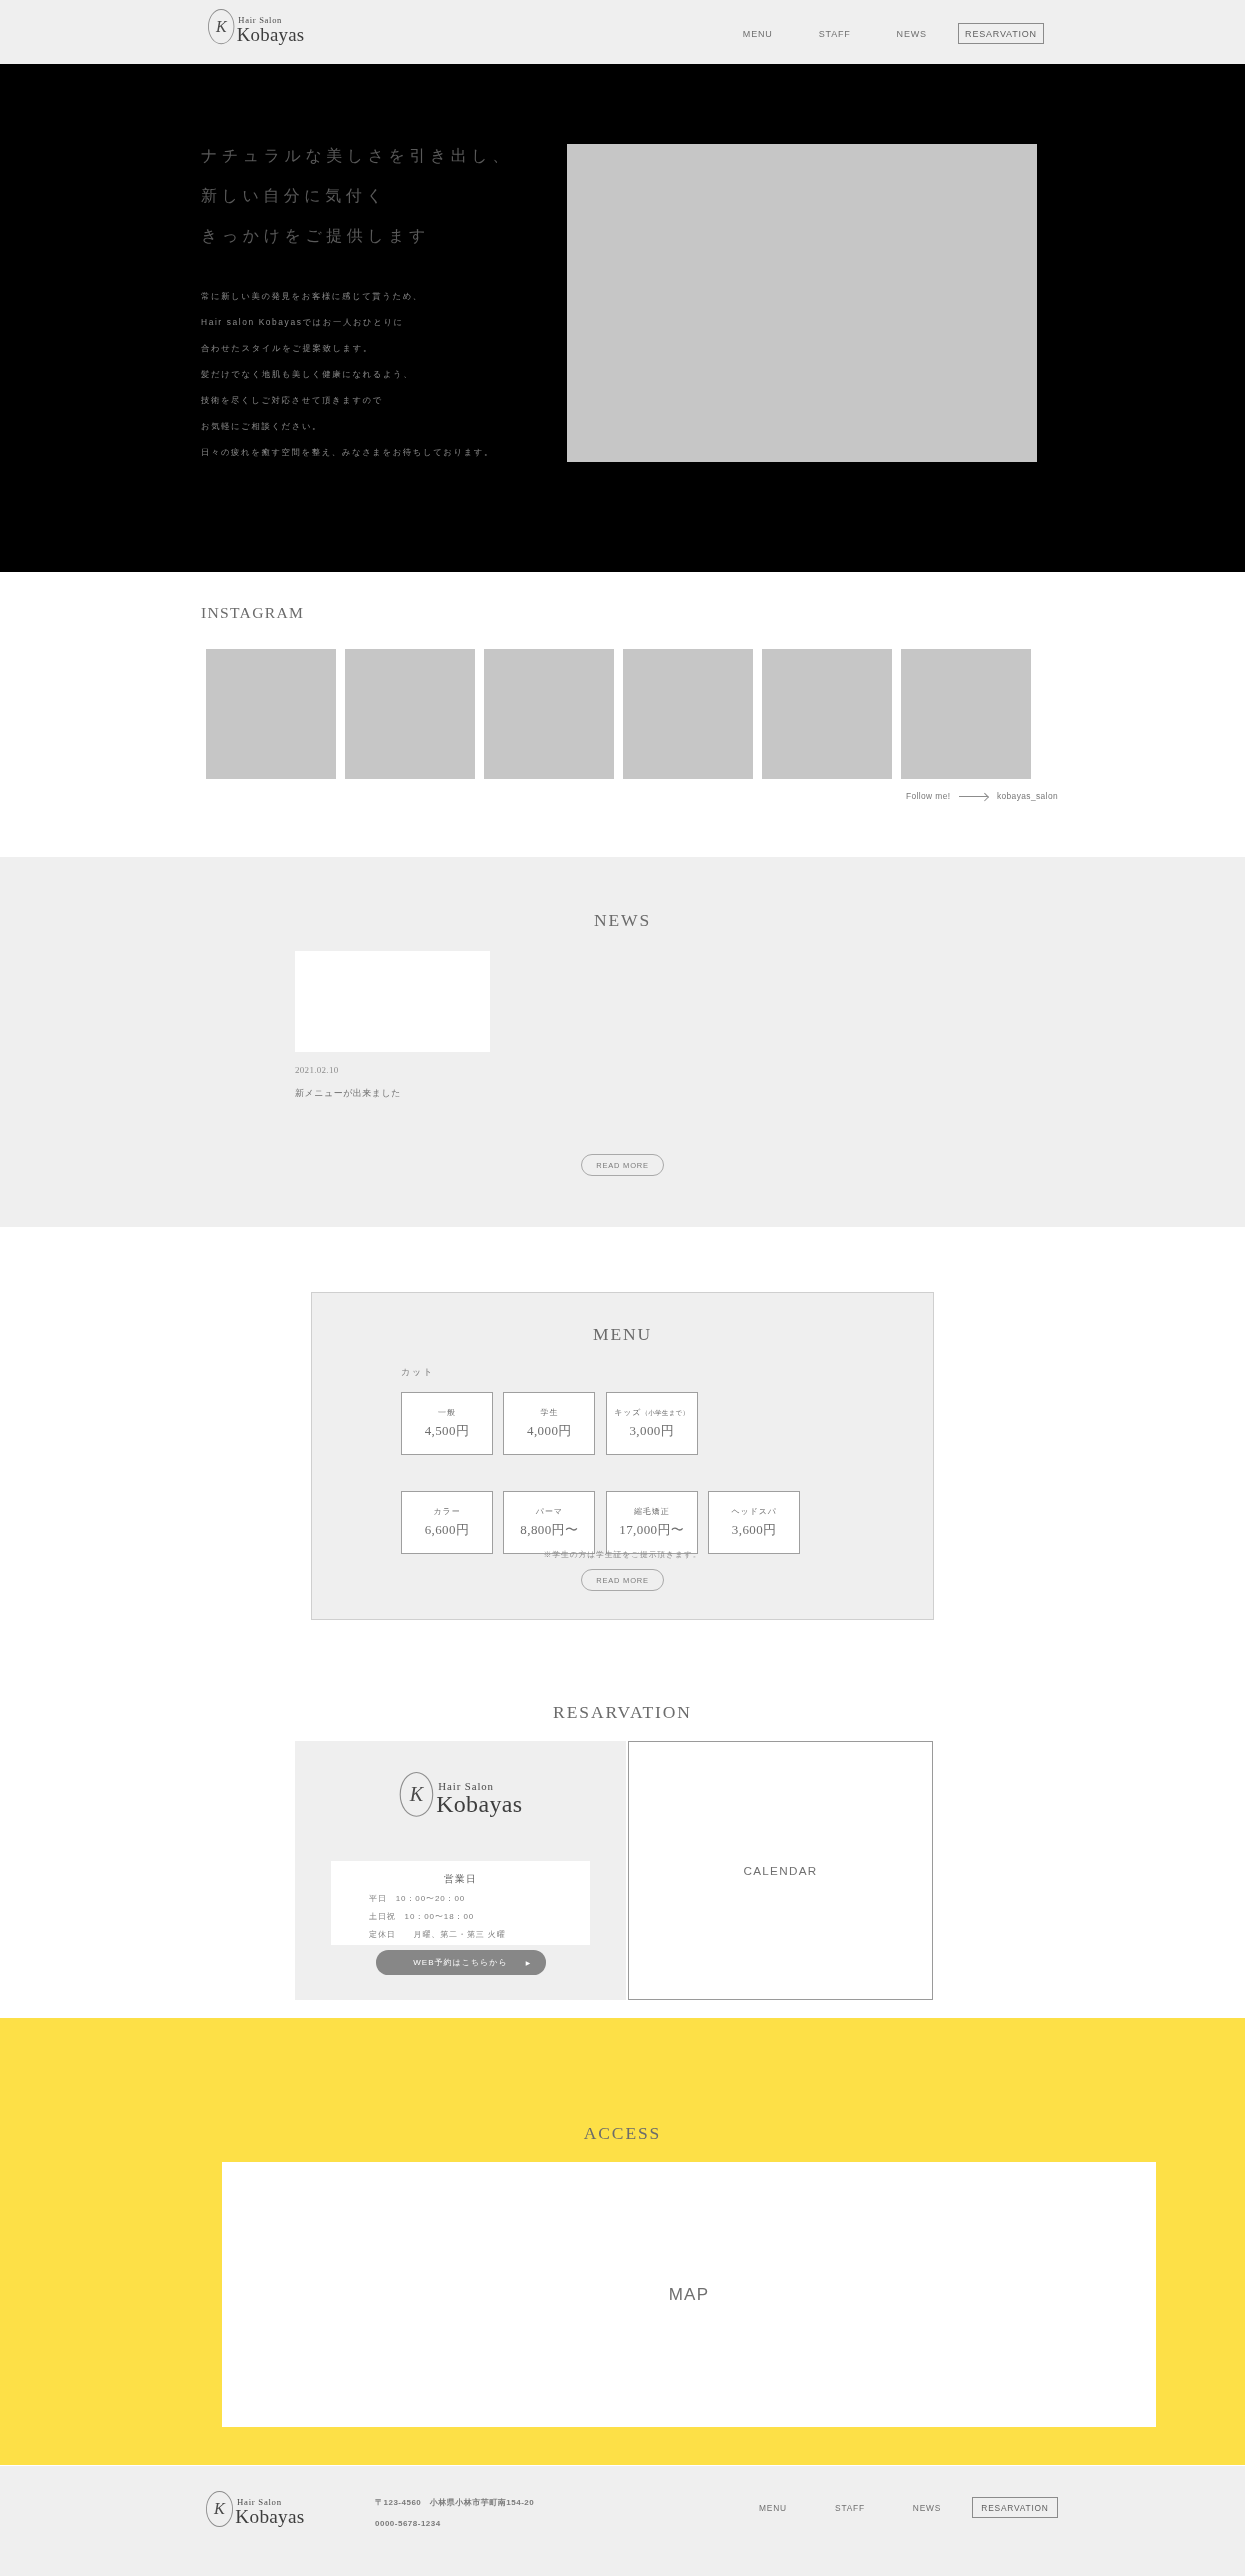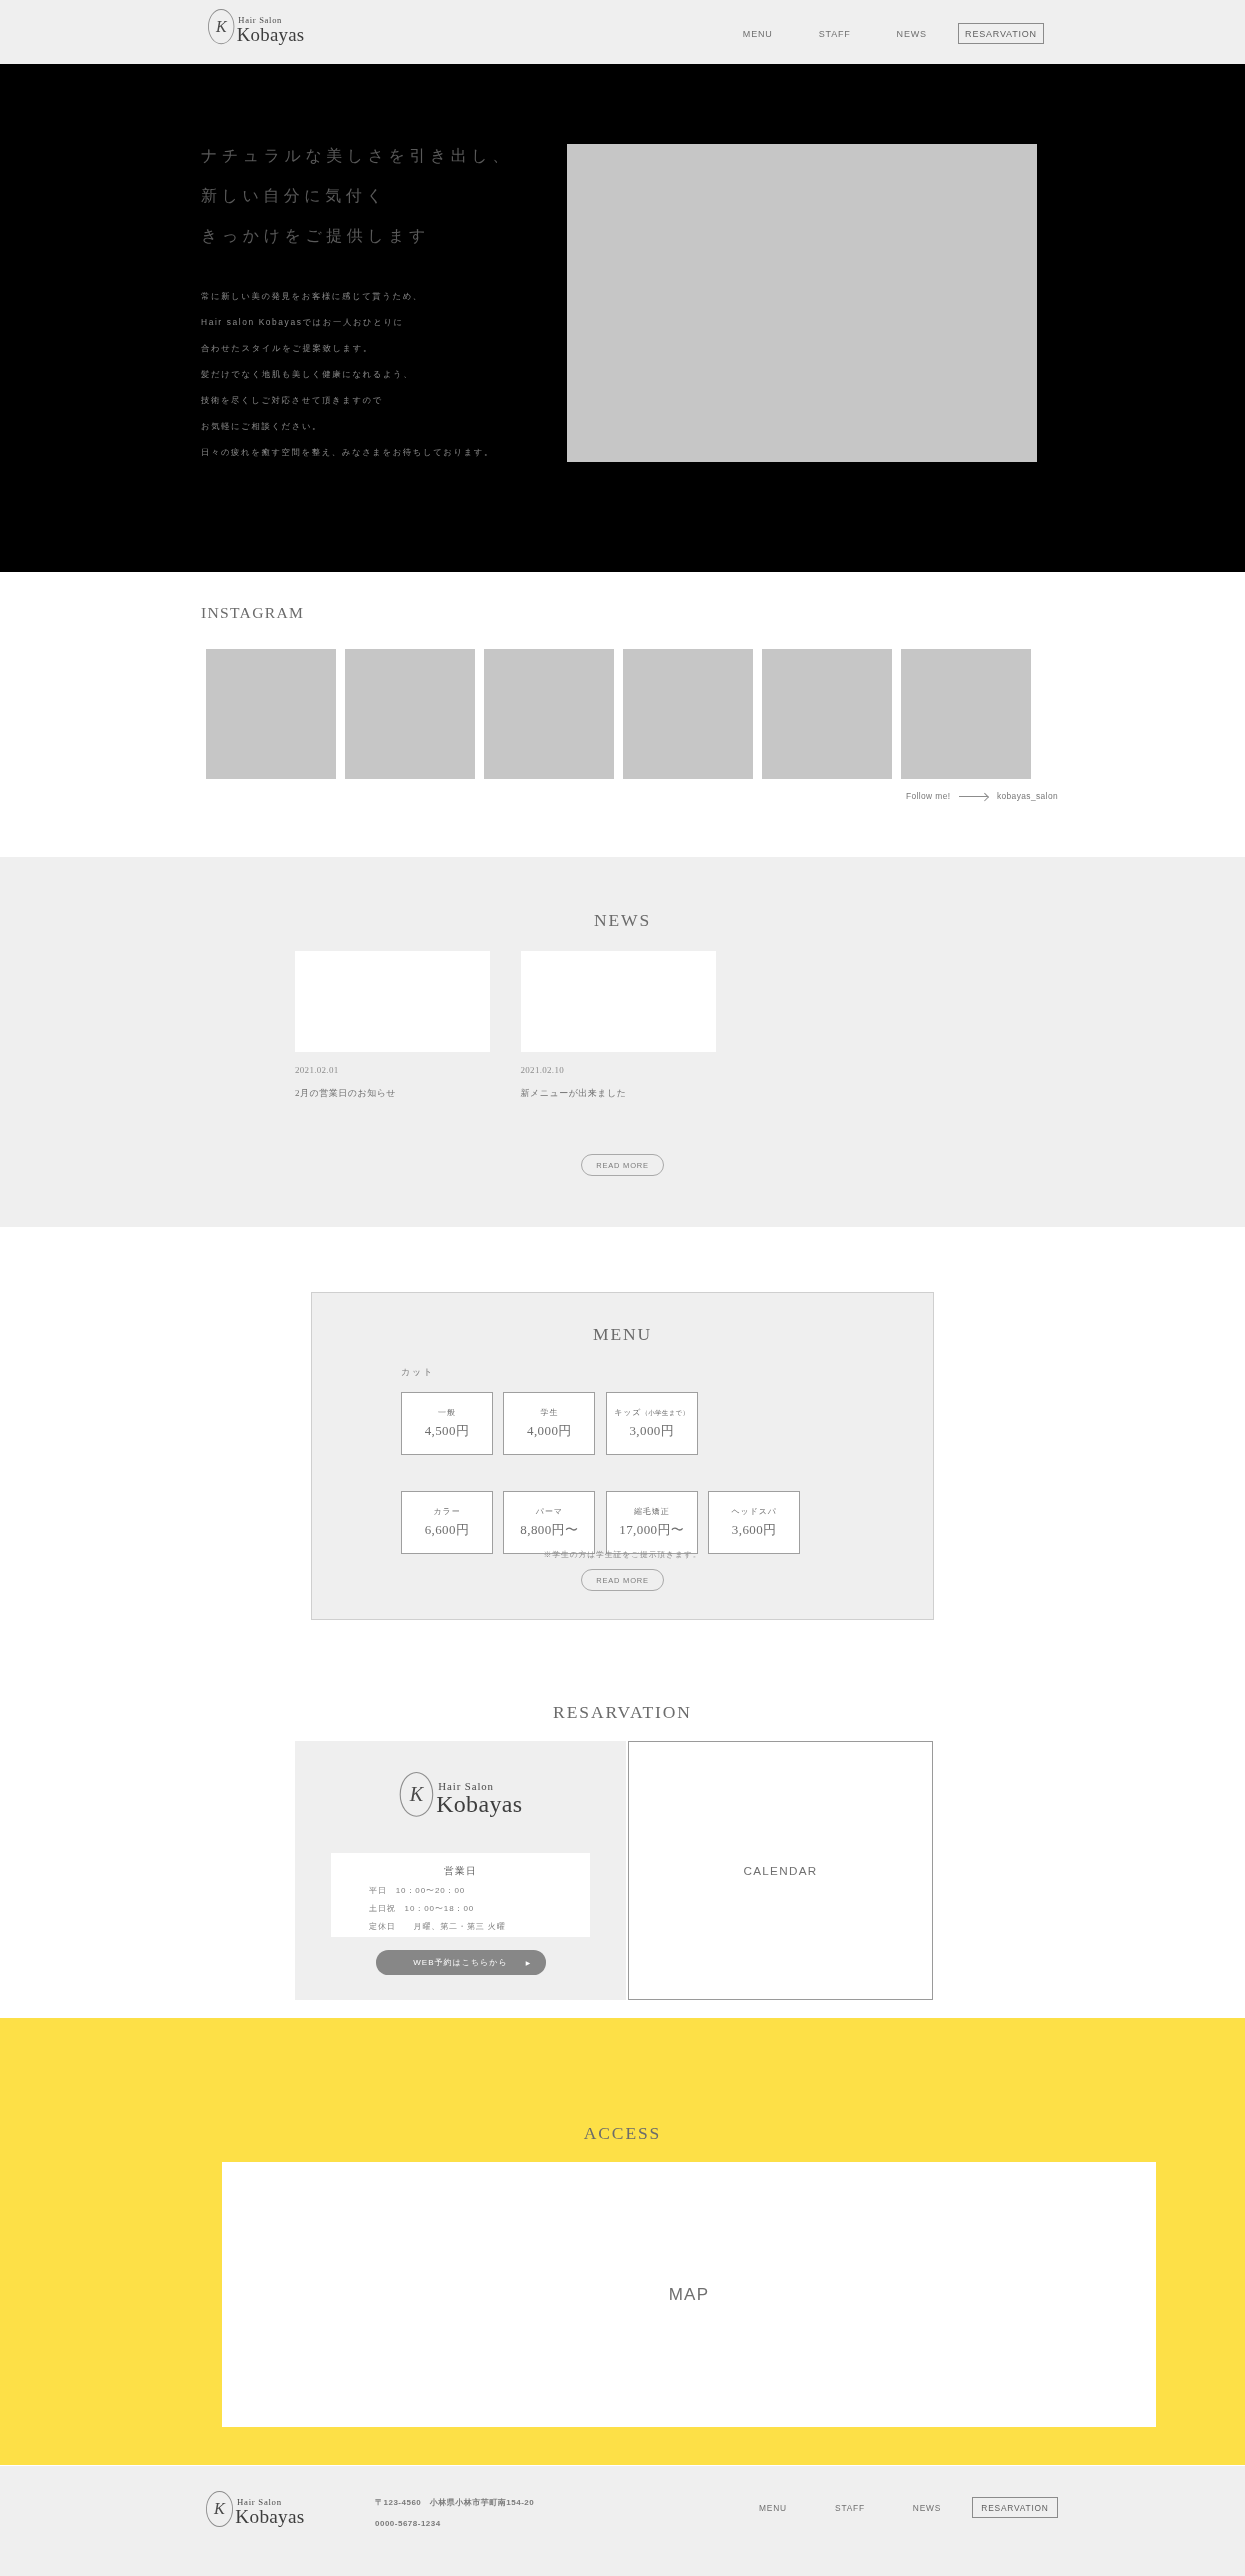--- a/index.html
+++ b/index.html
@@ -226,21 +226,21 @@
     position: absolute; left: 295px; top: 118px;
     width: 331px; height: 259px;
     background: #efefef;
   }
   .rsv-logo {
     position: absolute; left: 50%; top: 31px;
     transform: translateX(-50%) scale(1.12);
     transform-origin: center top;
   }
   .rsv-hours {
-    position: absolute; left: 36px; top: 112px;
+    position: absolute; left: 36px; top: 120px;
     width: 259px; height: 84px;
     background: #ffffff;
     padding-top: 11.7px;
   }
   .rsv-hours .hh {
     text-align: center;
     font-family: "Liberation Serif", serif;
     font-size: 9.7px; color: #5c5c5c; letter-spacing: 1.3px;
   }
   .rsv-hours .hl {
@@ -370,25 +370,20 @@
     <span class="arrow-line"></span>
     <span>kobayas_salon</span>
   </div>
 </section>
 
 <section id="news">
   <h2 class="sect-title">NEWS</h2>
   <div class="news-grid">
     <article class="news-card">
       <div class="news-thumb"></div>
-      <div class="news-date">2021.02.01</div>
-      <div class="news-ttl">2月の営業日のお知らせ</div>
-    </article>
-    <article class="news-card">
-      <div class="news-thumb"></div>
       <div class="news-date">2021.02.10</div>
       <div class="news-ttl">新メニューが出来ました</div>
     </article>
   </div>
 </section>
 <div id="news-readmore-wrap">
   <button class="readmore">READ MORE</button>
 </div>
 
 <section id="menu">

